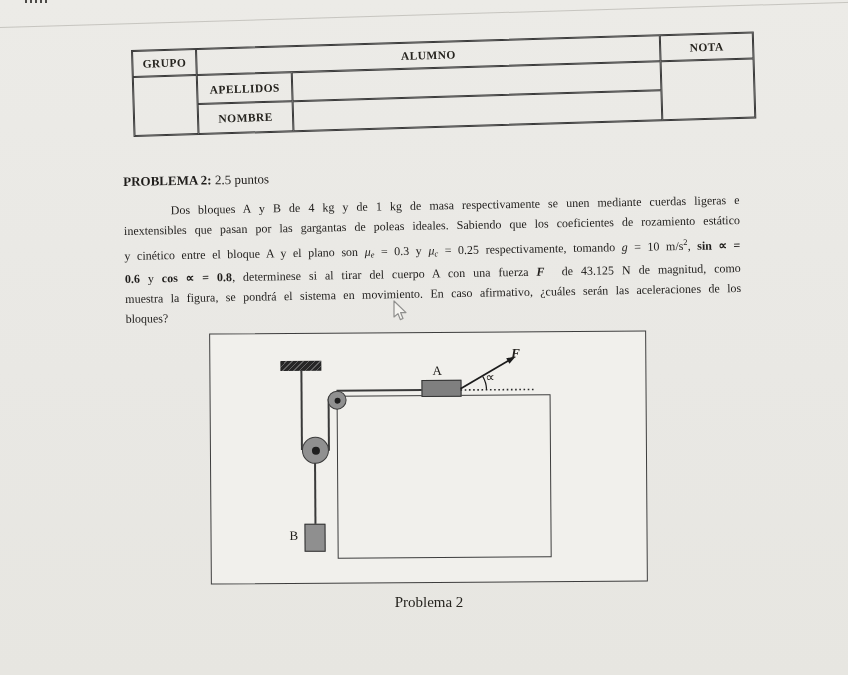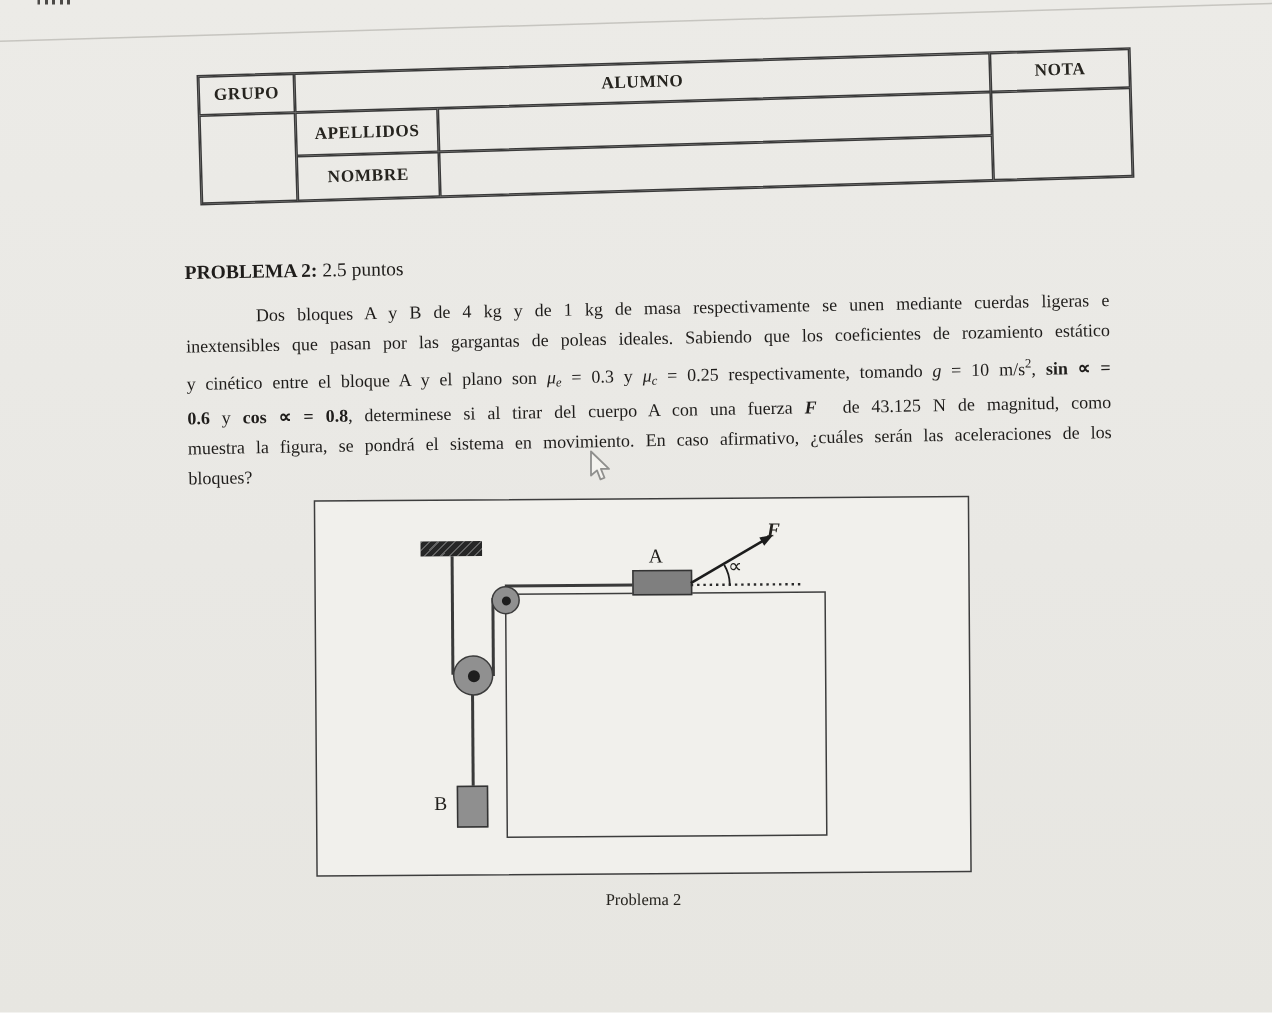--- a/index.html
+++ b/index.html
@@ -69,21 +69,21 @@
     background:#7f7f7f;border:1.5px solid #333;}
   .blockB{position:absolute;left:93px;top:190px;width:19px;height:26px;
     background:#8f8f8f;border:1.5px solid #333;}
   .figlabel{position:absolute;font-size:13px;color:#22201d;}
   .labA{left:222px;top:30px;}
   .labB{left:78px;top:194px;}
   .labF{left:301px;top:13px;font-weight:bold;font-style:italic;}
   .labAl{left:275px;top:37px;font-size:13px;}
   .forcesvg{position:absolute;left:240px;top:14px;width:110px;height:50px;}
   .caption{position:absolute;left:210px;top:594px;width:438px;text-align:center;
-    font-size:11px;color:#26241f;}
+    font-size:15px;color:#26241f;}
   .cursor{position:absolute;left:392px;top:300px;width:16px;height:22px;}
 </style>
 </head>
 <body>
 
 <div class="page">
 
   <div class="top-marks"></div>
   <div class="crease"></div>
 

